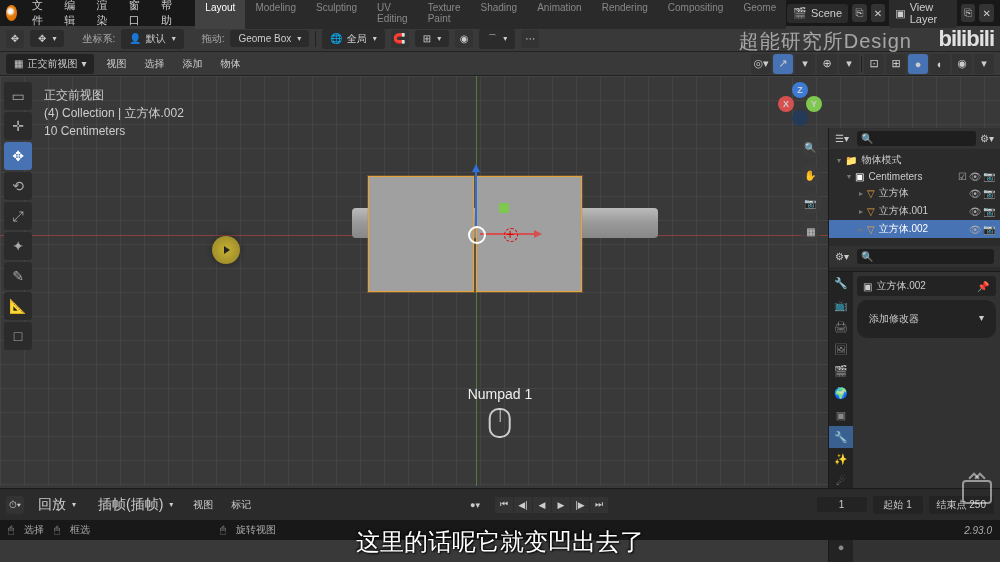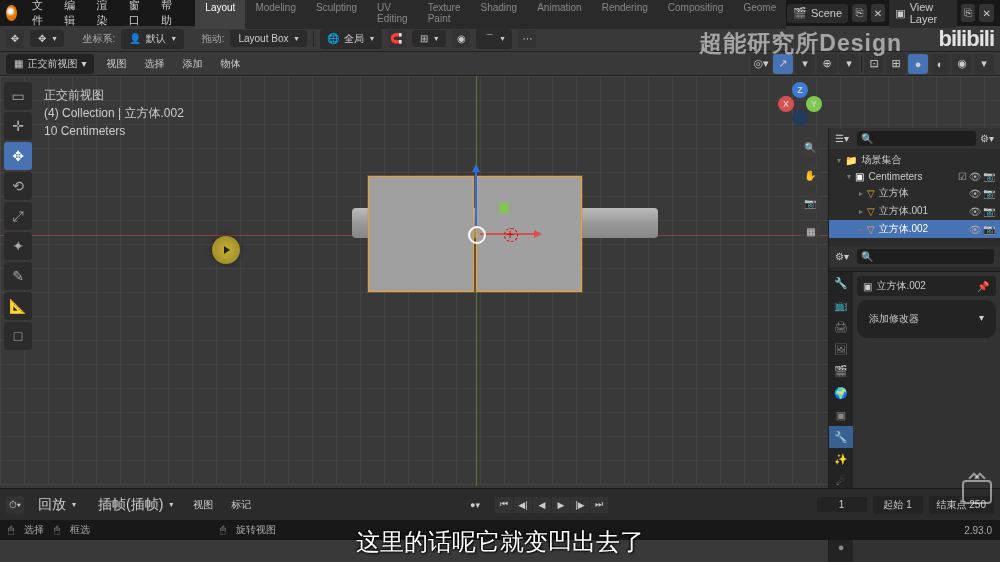--- a/index.html
+++ b/index.html
@@ -71,23 +71,23 @@
 .ptab.active { background: #3a5f91; color: #fff; }
 .props-content { flex: 1; background: #323232; padding: 4px; }
 .props-field { background: #232323; padding: 3px 6px; border-radius: 3px; font-size: 10px; display: flex; align-items: center; gap: 4px; margin-bottom: 4px; }
 .mod-add { background: #232323; padding: 12px; border-radius: 10px; font-size: 10px; display: flex; justify-content: space-between; cursor: pointer; }
 .timeline { position: absolute; bottom: 42px; left: 0; right: 0; height: 32px; background: #2b2b2b; border-top: 1px solid #1a1a1a; display: flex; align-items: center; padding: 0 6px; gap: 6px; }
 .timeline .dropdown { font-size: 14px; }
 .playback { display: flex; gap: 1px; margin-left: auto; margin-right: auto; }
 .play-btn { width: 18px; height: 16px; background: #333; display: flex; align-items: center; justify-content: center; font-size: 9px; cursor: pointer; }
 .frame-field { background: #232323; padding: 2px 8px; border-radius: 3px; font-size: 10px; min-width: 50px; text-align: center; }
 .status-bar { position: absolute; bottom: 22px; left: 0; right: 0; height: 20px; background: #181818; display: flex; align-items: center; padding: 0 8px; gap: 10px; font-size: 10px; color: #aaa; }
-.status-bar .version { margin-left: auto; }
+.status-bar .version { margin-left: auto; font-style: italic; }
 .subtitle { position: absolute; bottom: 0; left: 0; right: 0; text-align: center; font-size: 24px; color: #fff; text-shadow: 1px 1px 2px #000, -1px -1px 2px #000; padding: 4px; z-index: 50; }
-.watermark { position: absolute; right: 98px; top: 28px; font-size: 23px; color: rgba(255,255,255,.55); font-weight: 700; z-index: 40; letter-spacing: 1px; }
+.watermark { position: absolute; right: 88px; top: 28px; font-size: 20px; color: rgba(255,255,255,.55); font-weight: 400; z-index: 40; letter-spacing: 1px; }
 .bilibili { position: absolute; right: 6px; top: 26px; font-size: 22px; color: rgba(255,255,255,.85); font-weight: bold; z-index: 40; letter-spacing: -1px; font-family: Arial; }
 .bilibili-tv { position: absolute; right: 8px; bottom: 58px; width: 30px; height: 24px; border: 2px solid rgba(255,255,255,.5); border-radius: 4px; z-index: 40; }
 .bilibili-tv::before { content: ""; position: absolute; top: -8px; left: 6px; width: 6px; height: 6px; border-left: 2px solid rgba(255,255,255,.5); border-top: 2px solid rgba(255,255,255,.5); transform: rotate(45deg); }
 .bilibili-tv::after { content: ""; position: absolute; top: -8px; right: 6px; width: 6px; height: 6px; border-right: 2px solid rgba(255,255,255,.5); border-top: 2px solid rgba(255,255,255,.5); transform: rotate(-45deg); }
 .sep { width: 1px; height: 16px; background: #222; }
 </style>
 </head>
 <body>
 
 <div class="topbar">
@@ -127,21 +127,21 @@
 
 <div class="toolbar2">
   <div class="icon-btn">✥</div>
   <div class="dropdown">✥</div>
   <span class="tb-label">坐标系:</span>
   <div class="dropdown">
       <span>👤</span>
       <span>默认</span>
     </div>
   <span class="tb-label">拖动:</span>
-  <div class="dropdown">Layout Box</div>
+  <div class="dropdown">Geome Box</div>
   <div class="sep"></div>
   <div class="dropdown">
       <span>🌐</span>
       <span>全局</span>
     </div>
   <div class="icon-btn">🧲</div>
   <div class="dropdown">⊞</div>
   <div class="icon-btn">◉</div>
   <div class="dropdown">⌒</div>
   <div class="icon-btn">⋯</div>
@@ -195,20 +195,24 @@
     <div class="axis-horizontal"></div>
     <div class="cylinder"></div>
     <div class="cube-left"></div>
     <div class="cube-right"></div>
     <div class="arrow-blue"></div>
     <div class="arrow-red"></div>
     <div class="green-dot"></div>
     <div class="gizmo-center"></div>
     <div class="cursor3d"></div>
     <div class="click-indicator"></div>
+    <div class="hint">
+      <div>Numpad 1</div>
+      <div class="mouse-icon"></div>
+    </div>
     <div class="nav-gizmo">
       <div class="nav-axis nz">Z</div>
       <div class="nav-axis ny">Y</div>
       <div class="nav-axis nx">X</div>
       <div class="nav-axis nz2"></div>
     </div>
     <div class="nav-icons">
       <div class="icon-btn">🔍</div>
       <div class="icon-btn">✋</div>
       <div class="icon-btn">📷</div>
@@ -220,21 +224,21 @@
     <div class="outliner">
       <div class="outliner-hdr">
         <span>☰▾</span>
         <span class="outliner-search" placeholder="  ">🔍</span>
         <span>⚙▾</span>
       </div>
       <div class="tree">
         <div class="tree-row">
             <span class="tri">▾</span>
             <span>📁</span>
-            <span>场景集合</span>
+            <span>物体模式</span>
           </div>
         <div class="tree-row indent1">
             <span class="tri">▾</span>
             <span style="color:#fff">▣</span>
             <span>Centimeters</span>
             <span class="vis">
               <span>☑</span>
               <span>👁</span>
               <span>📷</span>
             </span>

